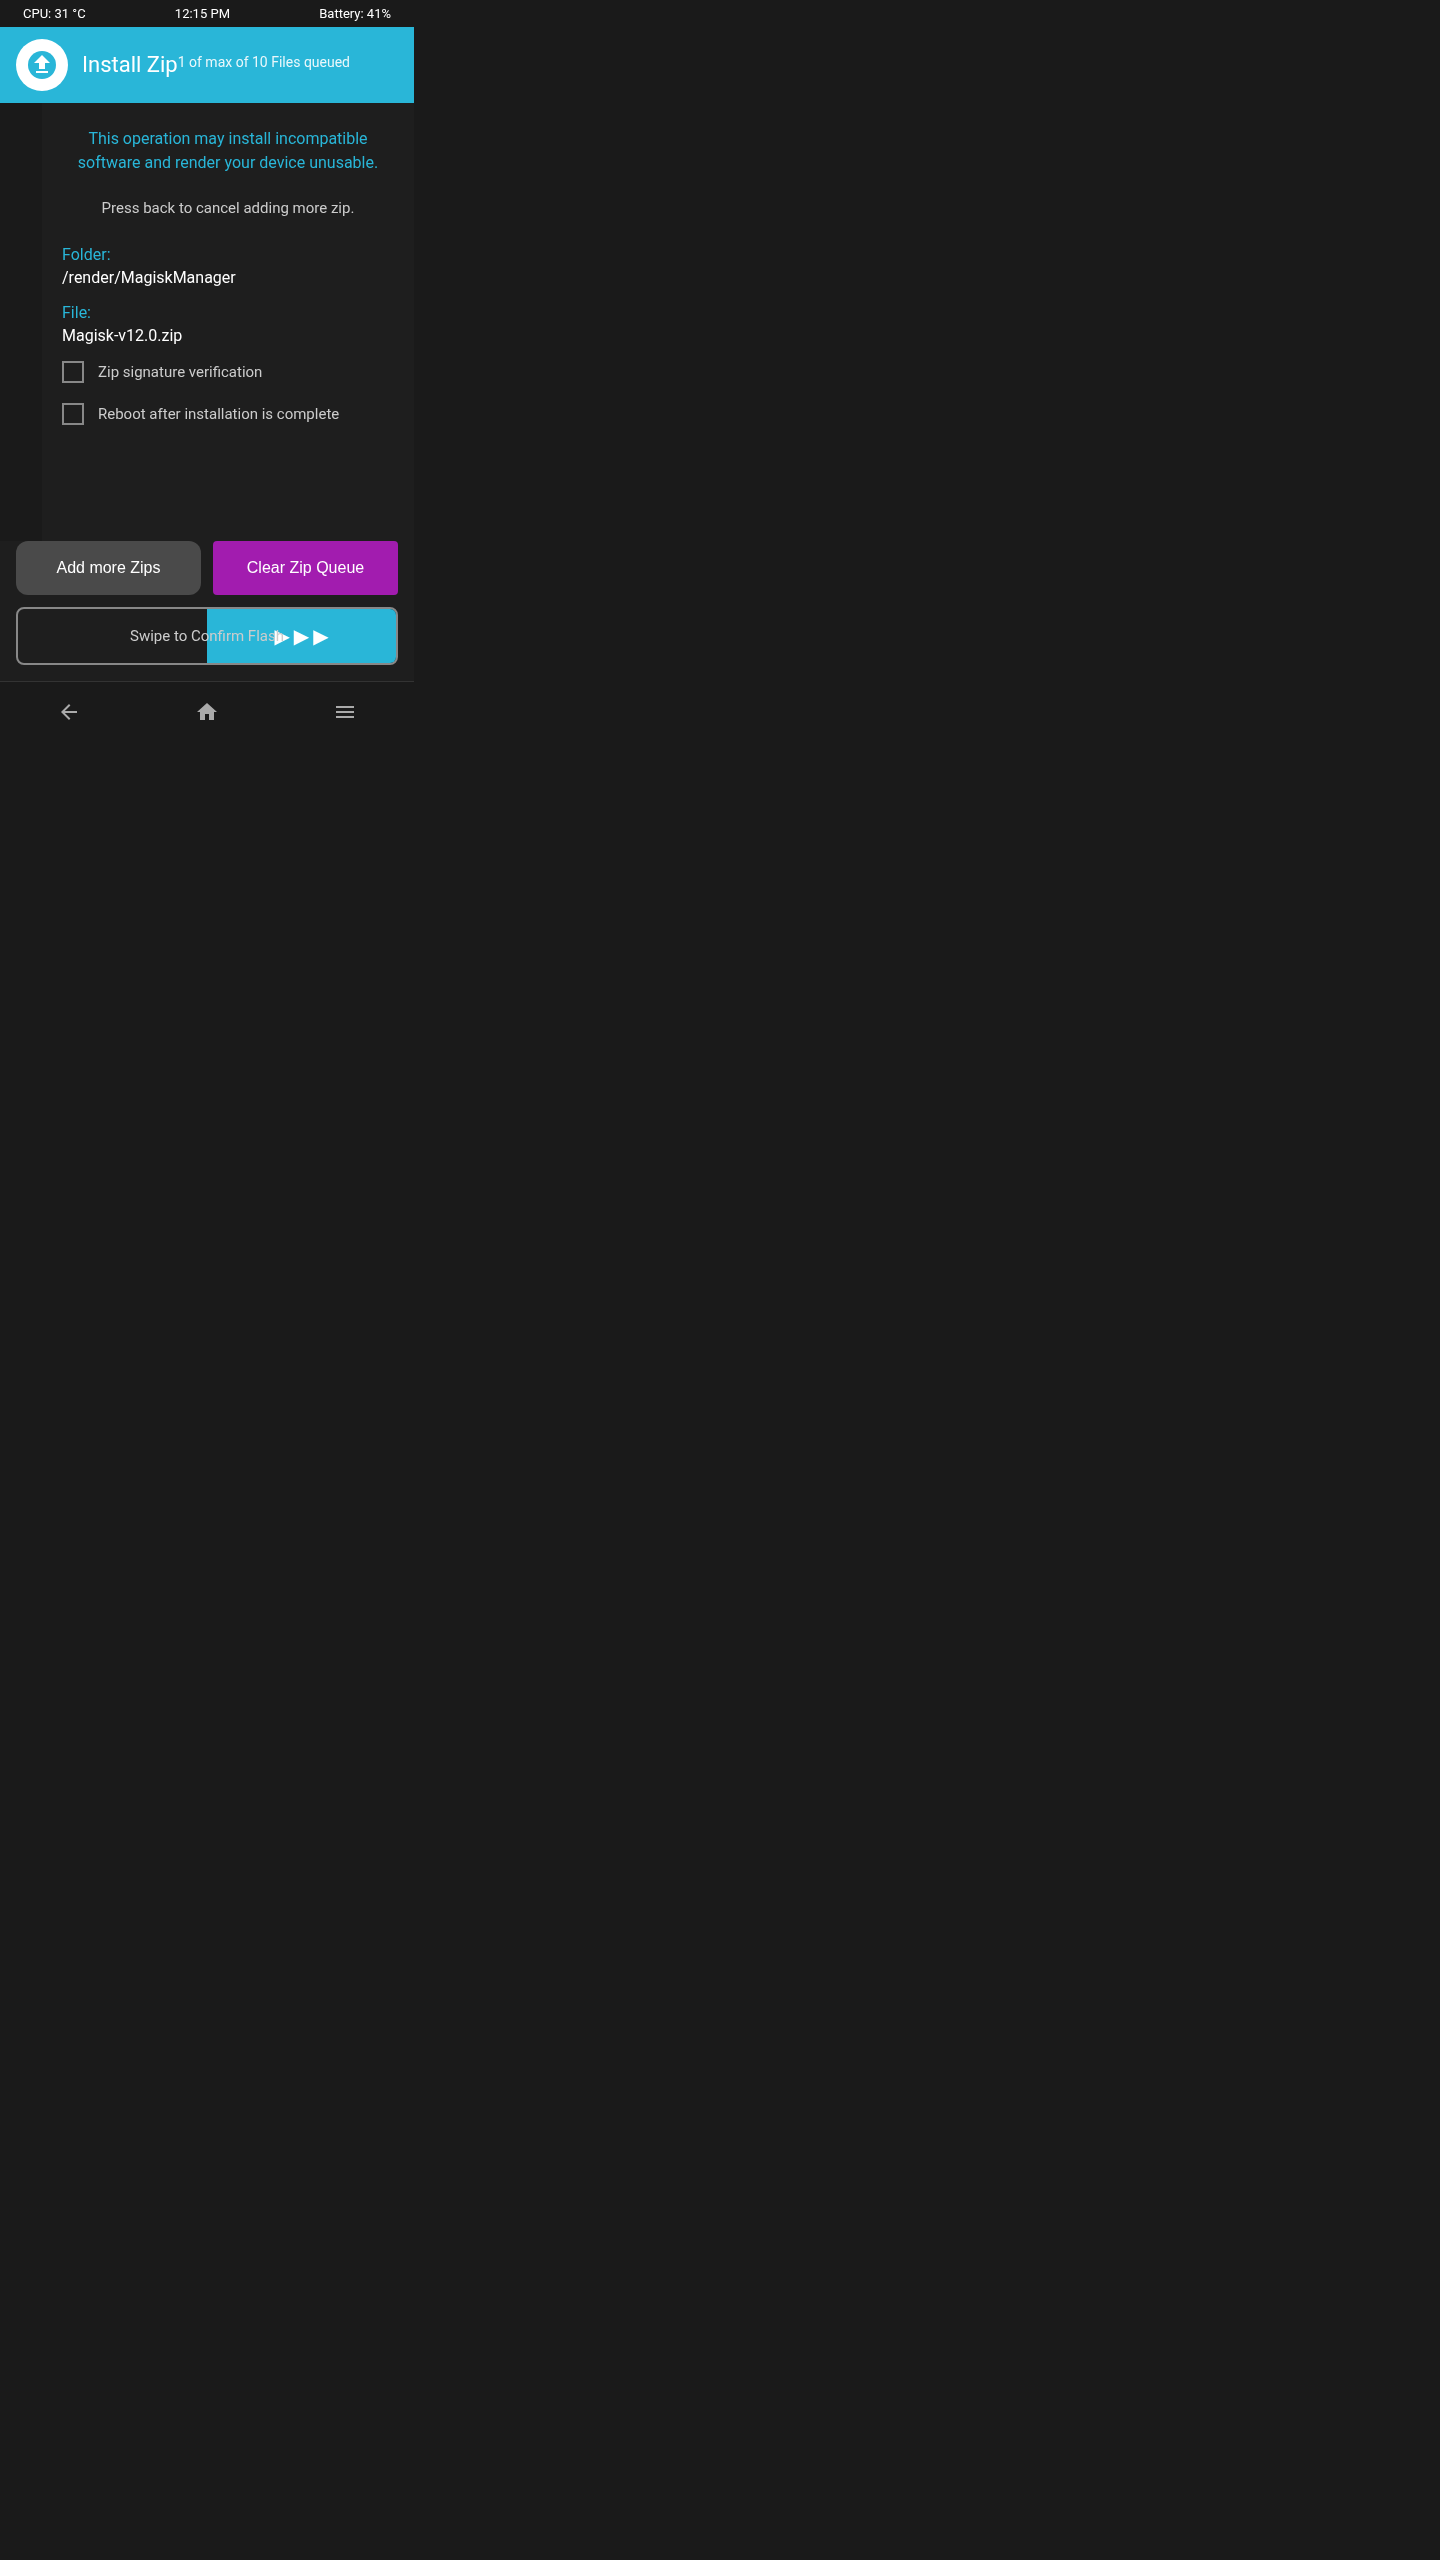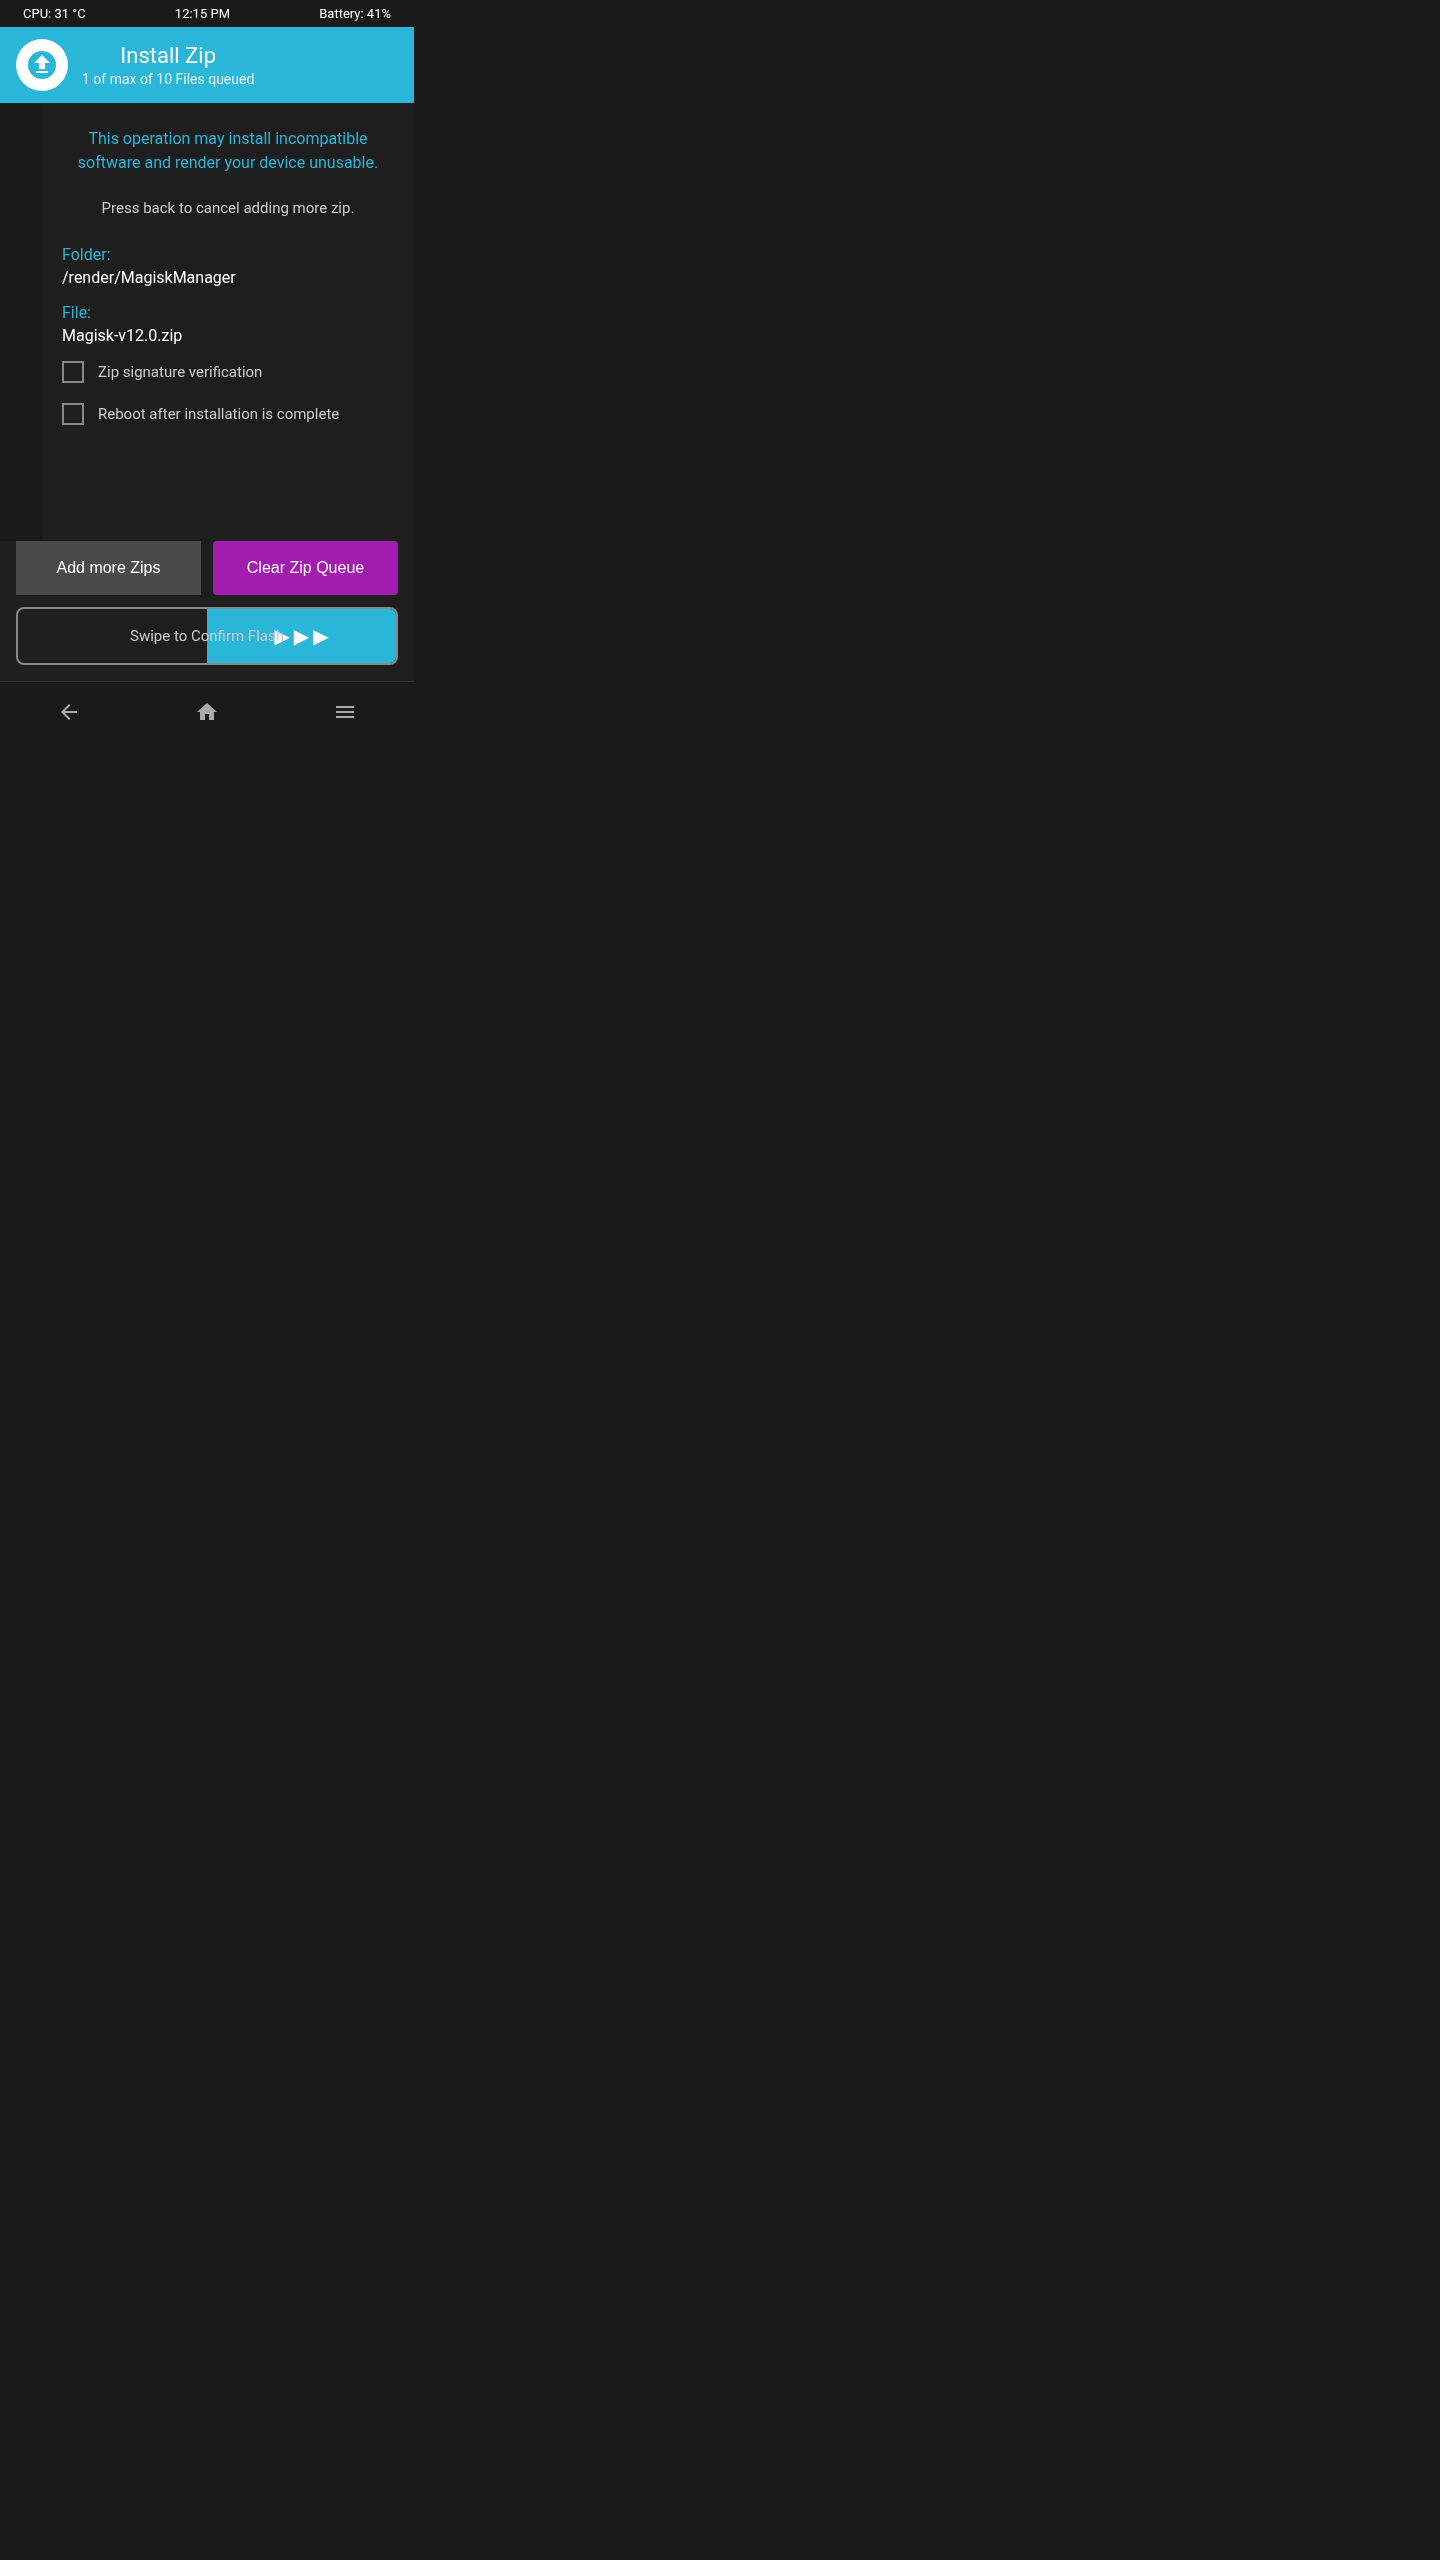--- a/index.html
+++ b/index.html
@@ -50,22 +50,21 @@
       flex-shrink: 0;
     }
 
     .header-icon svg {
       width: 32px;
       height: 32px;
     }
 
     .header-text {
       display: flex;
-      flex-direction: column;
-      text-align: center;
+      flex-direction: row;
     }
 
     .header-title {
       font-size: 22px;
       font-weight: 400;
       color: #ffffff;
       line-height: 1.2;
     }
 
     .header-subtitle {
@@ -157,21 +156,21 @@
     }
 
     .btn-add-zips {
       flex: 1;
       background: #4a4a4a;
       color: #ffffff;
       border: none;
       padding: 18px 10px;
       font-size: 16px;
       cursor: pointer;
-      border-radius: 0;
+      border-radius: 12px;
     }
 
     .btn-clear-queue {
       flex: 1;
       background: #a21caf;
       color: #ffffff;
       border: none;
       padding: 18px 10px;
       font-size: 16px;
       cursor: pointer;

